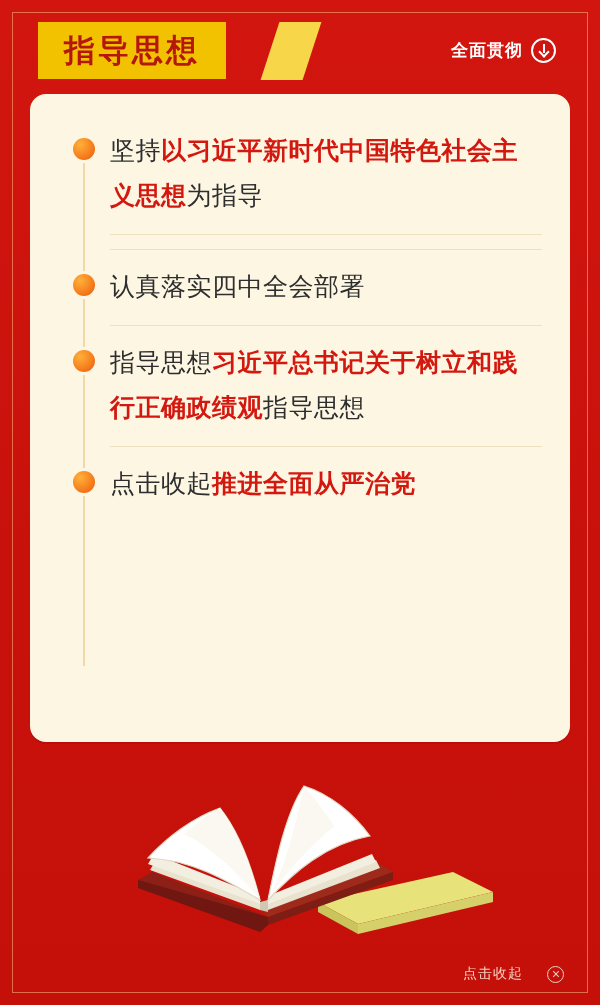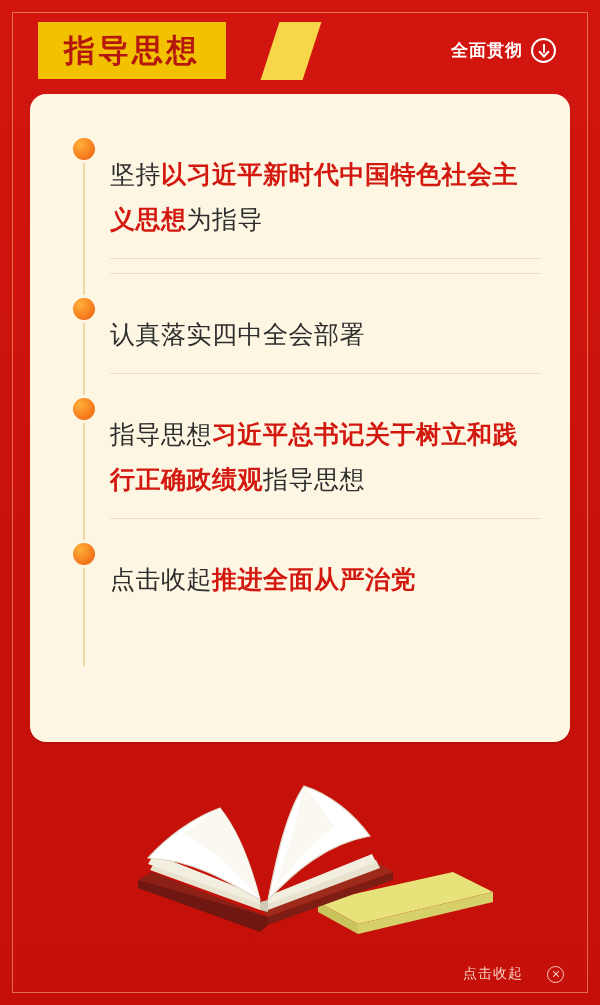--- a/index.html
+++ b/index.html
@@ -161,21 +161,20 @@
     z-index: 2;
   }
   .item-text {
     flex: 1;
     font-size: 25px;
     line-height: 45px;
     color: #2e2e2e;
     letter-spacing: 0.5px;
     font-weight: 500;
     padding-right: 6px;
-    margin-top: 24px;
   }
   .hl {
     color: #d3180f;
     font-weight: bold;
   }
   .divider {
     height: 1px;
     background: #efe0bf;
     margin: 4px 0 14px 52px;
   }

